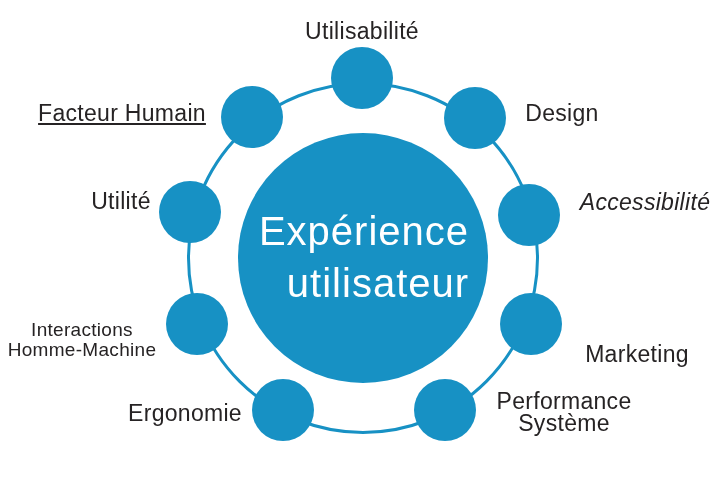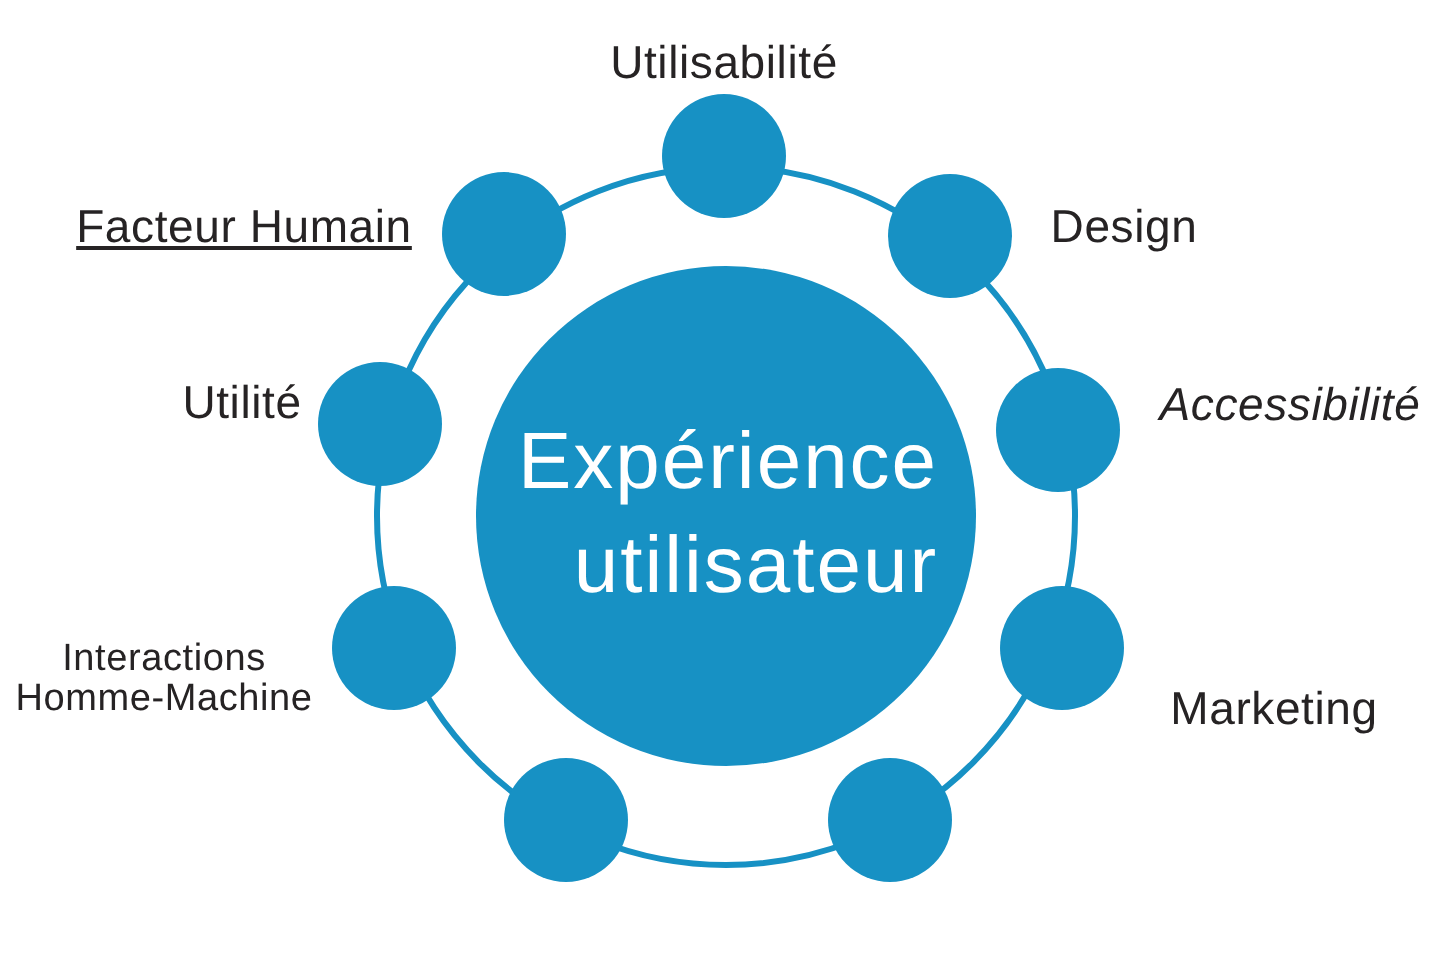--- a/index.html
+++ b/index.html
@@ -86,18 +86,21 @@
   <div class="sat" style="left:221px; top:86px;"></div>
 
   <div class="center-circle"></div>
   <div class="center-label">Expérience
 utilisateur</div>
 
   <div class="label" style="left:362px; top:31px;">Utilisabilité</div>
   <div class="label" style="left:562px; top:113px;text-align:right;">Design</div>
   <div class="label" style="left:645px; top:202px;font-style:italic;">Accessibilité</div>
   <div class="label" style="left:637px; top:322px;margin-top:32px;">Marketing</div>
+  <div class="label" style="left:564px; top:412px;">Performance
+Système</div>
+  <div class="label" style="left:185px; top:413px;">Ergonomie</div>
   <div class="label small" style="left:82px; top:340px;">Interactions
 Homme-Machine</div>
   <div class="label" style="left:121px; top:201px;text-align:center;">Utilité</div>
   <div class="label" style="left:122px; top:113px;text-decoration:underline;">Facteur Humain</div>
 
 </div>
 
 </body></html>

